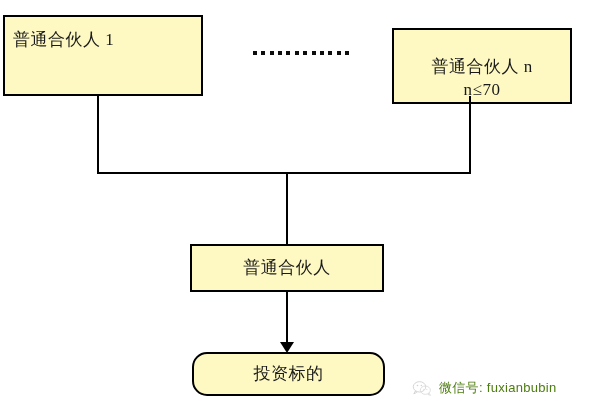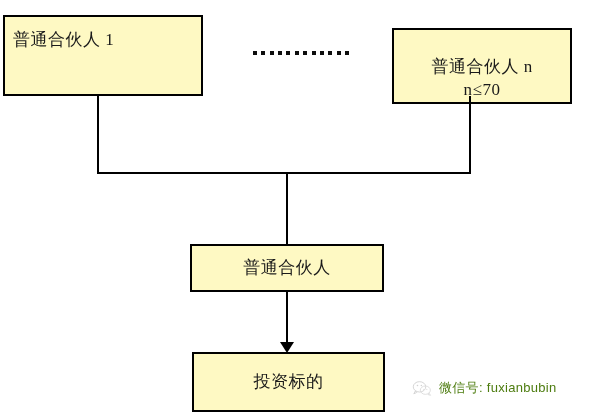--- a/index.html
+++ b/index.html
@@ -65,22 +65,23 @@
     top: 244px;
     width: 194px;
     height: 48px;
     justify-content: center;
   }
 
   #node-target {
     left: 192px;
     top: 352px;
     width: 193px;
-    height: 60px;
+    height: 44px;
     justify-content: center;
+    border-radius: 15px;
   }
 
   
   .conn {
     position: absolute;
     background: #000000;
   }
   .vline { width: 2px; }
   .hline { height: 2px; }
 

